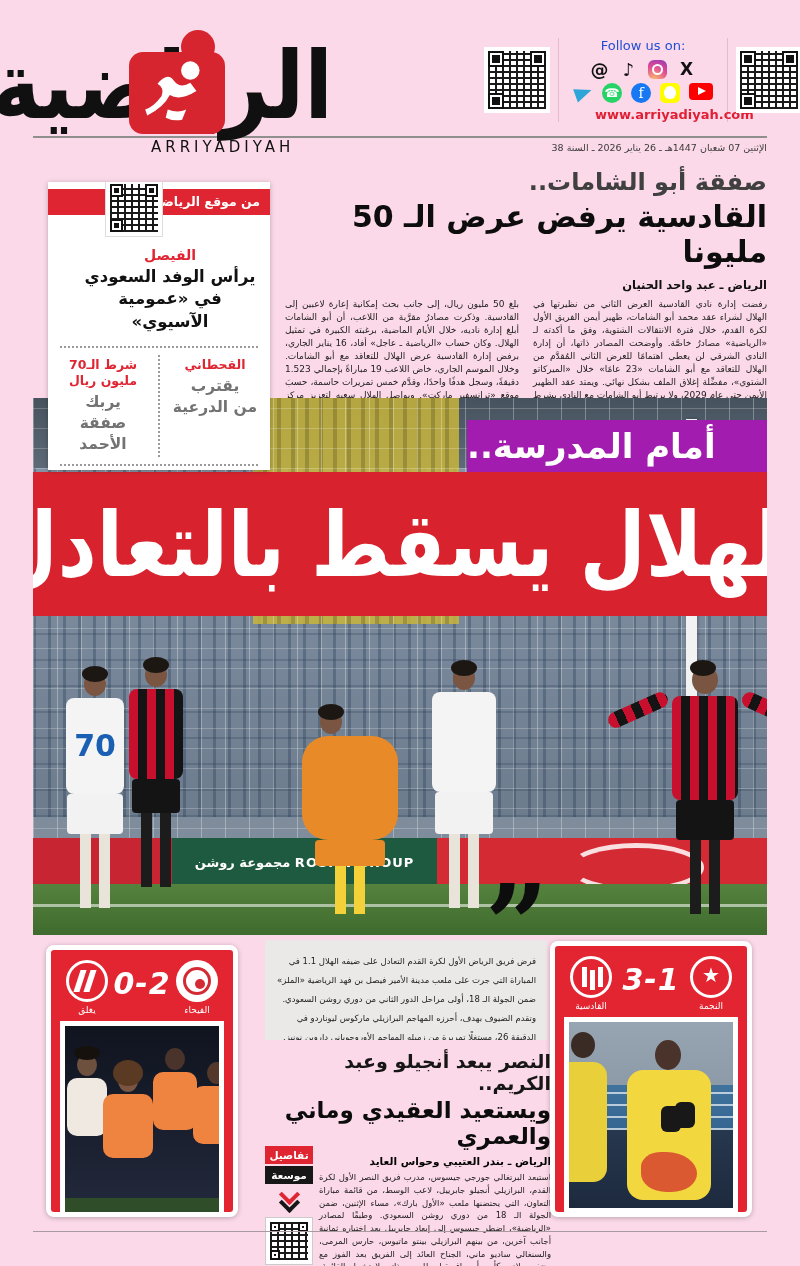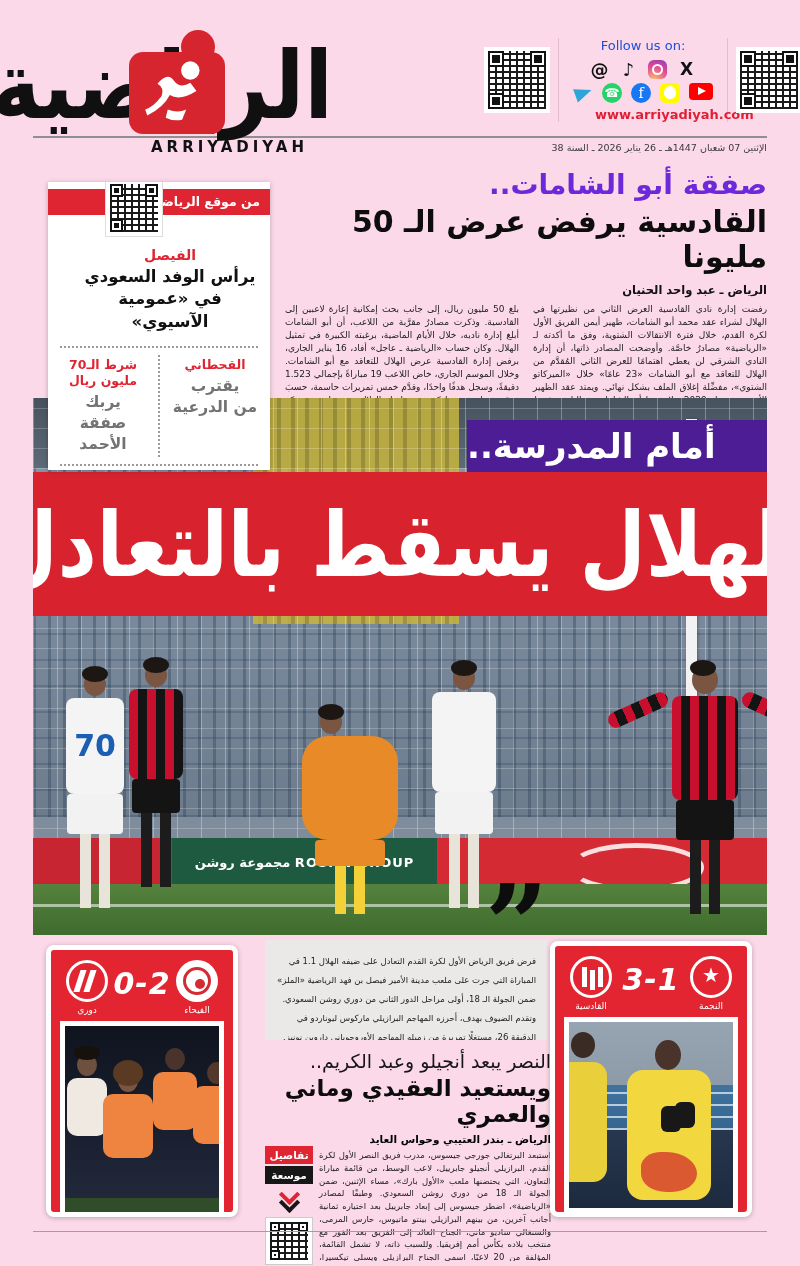--- a/index.html
+++ b/index.html
@@ -7,21 +7,21 @@
   .page{position:relative;width:800px;height:1266px;background:#fbd9e8;overflow:hidden;}
 
   
   .hdr-line{position:absolute;left:33px;right:33px;top:136px;height:2px;background:#8f8f8f;}
   .logo-wrap{position:absolute;left:33px;top:38px;width:300px;height:118px;}
   .logo-ar{position:relative;font-size:84px;font-weight:bold;color:#101010;line-height:1.0;
            transform:scaleY(1.12);transform-origin:top right;white-space:nowrap;direction:rtl;}
   .logo-redbox{position:absolute;left:96px;top:14px;width:96px;height:82px;background:#d6252e;border-radius:14px;}
   .logo-head{position:absolute;left:148px;top:-8px;width:34px;height:34px;border-radius:50%;background:#d6252e;}
   .logo-runner{position:absolute;left:104px;top:18px;width:82px;height:72px;}
-  .logo-latin{position:absolute;left:118px;top:100px;font-size:15px;font-weight:bold;letter-spacing:4px;color:#111;}
+  .logo-latin{position:absolute;left:118px;top:100px;font-size:15px;font-weight:normal;letter-spacing:4px;color:#111;}
 
   .social{position:absolute;left:484px;top:38px;display:flex;gap:8px;align-items:stretch;}
   .qr{background:#fff;padding:4px;box-sizing:border-box;position:relative;}
   .qr-big{width:66px;height:66px;align-self:center;}
   .qr-in{position:relative;width:100%;height:100%;
     background-image:repeating-linear-gradient(0deg,#1a1a1a 0 2px,transparent 2px 6px),
                      repeating-linear-gradient(90deg,#1a1a1a 0 2px,transparent 2px 7px);
     background-color:#fff;}
   .qr-f{position:absolute;width:27%;height:27%;border:2px solid #111;background:#fff;box-sizing:border-box;}
   .qr-f::after{content:"";position:absolute;inset:2px;background:#111;}
@@ -57,21 +57,21 @@
   .wb-line{color:#111;font-weight:bold;font-size:16.5px;line-height:1.35;}
   .wb-div{border-top:2px dotted #9a9a9a;margin:7px 12px;}
   .wb-cols{display:flex;direction:rtl;}
   .wb-col{flex:1;padding:2px 8px;}
   .wb-col-r{border-left:2px dotted #9a9a9a;}
   .wb-kick2{color:#e02532;font-weight:bold;font-size:12.5px;margin-bottom:3px;line-height:1.3;}
   .wb-line2{color:#737373;font-weight:bold;font-size:15.5px;line-height:1.35;}
 
   
   .topstory{position:absolute;left:285px;top:168px;width:482px;direction:rtl;text-align:right;color:#111;}
-  .ts-kick{font-size:28px;font-weight:600;color:#6d28d9;}
+  .ts-kick{font-size:24px;font-weight:600;color:#404040;}
   .ts-head{font-size:30px;font-weight:bold;color:#0d0d0d;margin-top:4px;line-height:1.15;}
   .ts-byline{font-size:11.5px;font-weight:bold;margin-top:9px;}
   .ts-cols{display:flex;gap:14px;margin-top:6px;height:136px;overflow:hidden;}
   .ts-col{flex:1;font-size:9px;line-height:1.45;text-align:justify;color:#222;}
 
   
   .photo{position:absolute;left:33px;top:398px;width:734px;height:537px;overflow:hidden;background:#7e8c9c;}
   .ph-walk{position:absolute;left:0;top:0;width:100%;height:13%;background:linear-gradient(#46525e,#5d6a77);}
   .ph-stands{position:absolute;left:0;top:13%;width:100%;height:65%;
      background:linear-gradient(180deg,#8494a5 0%,#778799 55%,#6d7c8d 100%);}
@@ -99,21 +99,21 @@
   .pl .hair{position:absolute;left:-2px;top:-6px;width:26px;height:16px;border-radius:50%;background:#1d1713;}
   .pl .torso{border-radius:8px;margin:2px auto 0;}
   .pl .shorts{margin:0 auto;border-radius:4px;}
   .pl .legs{display:flex;justify-content:center;gap:8px;}
   .pl .leg{width:11px;height:74px;background:#e8e4da;}
   .hilal-torso{background:#f4f4f4;color:#1b5fb4;font-weight:bold;text-align:center;}
   .striped{background:repeating-linear-gradient(90deg,#c8102e 0 9px,#141414 9px 18px);}
   .pl-keeper .torso{background:#e88a28;}
   .arm{position:absolute;width:64px;height:16px;border-radius:8px;top:36px;}
 
-  .kickbar{position:absolute;right:0;top:22px;height:52px;width:300px;background:#4c1d95;color:#fff;
+  .kickbar{position:absolute;right:0;top:22px;height:52px;width:300px;background:#a21caf;color:#fff;
      display:flex;align-items:center;justify-content:flex-end;padding-right:22px;box-sizing:border-box;
      font-size:34px;font-weight:600;direction:rtl;z-index:4;}
   .banner{position:absolute;left:0;right:0;top:74px;height:144px;background:#d8232e;z-index:4;
      display:flex;align-items:center;justify-content:center;}
   .banner-text{color:#fff;font-weight:bold;font-size:76px;direction:rtl;white-space:nowrap;transform:scaleY(1.18);}
 
   
   .bottom{position:absolute;left:33px;top:935px;width:734px;height:300px;}
   .quote-mark{position:absolute;left:452px;top:-64px;font-size:110px;line-height:1;font-weight:bold;color:#0d0d0d;z-index:5;font-family:"DejaVu Serif",serif;}
 
@@ -144,21 +144,21 @@
   .yp-torso{position:absolute;left:58px;top:48px;width:84px;height:130px;border-radius:16px;background:#f2d73e;}
   .yp-horse{position:absolute;left:72px;top:130px;width:56px;height:40px;background:#d43a2e;border-radius:40% 60% 50% 50%;opacity:.8;}
   .yp-gloves{position:absolute;left:92px;top:84px;width:20px;height:26px;background:#181818;border-radius:6px;box-shadow:14px -4px 0 #181818;}
   .yp-side{position:absolute;left:-14px;top:40px;width:52px;height:120px;border-radius:14px;background:#e9cf3a;}
   .yp-sidehead{position:absolute;left:2px;top:10px;width:24px;height:26px;border-radius:50%;background:#3a2c24;}
 
   .caption{position:absolute;left:232px;top:5px;width:282px;height:100px;background:#ebe8e8;padding:9px 11px;box-sizing:border-box;direction:rtl;overflow:hidden;}
   .cap-text{font-size:8.5px;line-height:1.5;color:#222;text-align:justify;}
 
   .bstory{position:absolute;left:232px;top:115px;width:286px;direction:rtl;text-align:right;}
-  .bs-kick{font-size:19px;font-weight:400;color:#161616;}
+  .bs-kick{font-size:19px;font-weight:700;color:#161616;}
   .bs-head{font-size:23px;font-weight:bold;color:#0c0c0c;margin-top:3px;}
   .bs-byline{font-size:10.5px;font-weight:bold;margin-top:6px;}
   .bs-body{margin-top:4px;font-size:8.5px;line-height:1.5;text-align:justify;color:#222;padding-left:54px;height:112px;overflow:hidden;}
   .badge{position:absolute;left:0;top:96px;width:48px;text-align:center;}
   .badge-red{background:#e02532;color:#fff;font-weight:bold;font-size:10.5px;padding:3px 0;}
   .badge-black{background:#171717;color:#fff;font-weight:bold;font-size:10.5px;padding:3px 0;margin-top:2px;}
   .chev{width:11px;height:11px;border-right:4px solid #e02532;border-bottom:4px solid #e02532;transform:rotate(45deg);margin:3px auto 0;}
   .chev.b{border-color:#171717;margin-top:-7px;}
   .badge-qr{width:46px;height:46px;margin:8px auto 0;box-shadow:0 0 0 1px #ccc;}
 
@@ -357,21 +357,21 @@
           <div class="mc-logo solid">
               <div class="fayha-in"></div>
             </div>
           <div class="mc-label">الفيحاء</div>
         </div>
         <div class="mc-score">0-2</div>
         <div class="mc-team">
           <div class="mc-logo ring">
               <div class="fateh-in"></div>
             </div>
-          <div class="mc-label">دوري</div>
+          <div class="mc-label">يغلق</div>
         </div>
       </div>
       <div class="mc-photo mcp-left">
         <div class="op" style="left:2px;top:28px;">
             <div class="ohead" style="background:#6e503e;">
               <div style="position:absolute;left:-3px;top:-8px;width:26px;height:14px;border-radius:50%;background:#17110d;"></div>
             </div>
             <div class="otorso" style="background:#efe9e2;width:40px;"></div>
           </div>
         <div class="op" style="left:38px;top:44px;">

